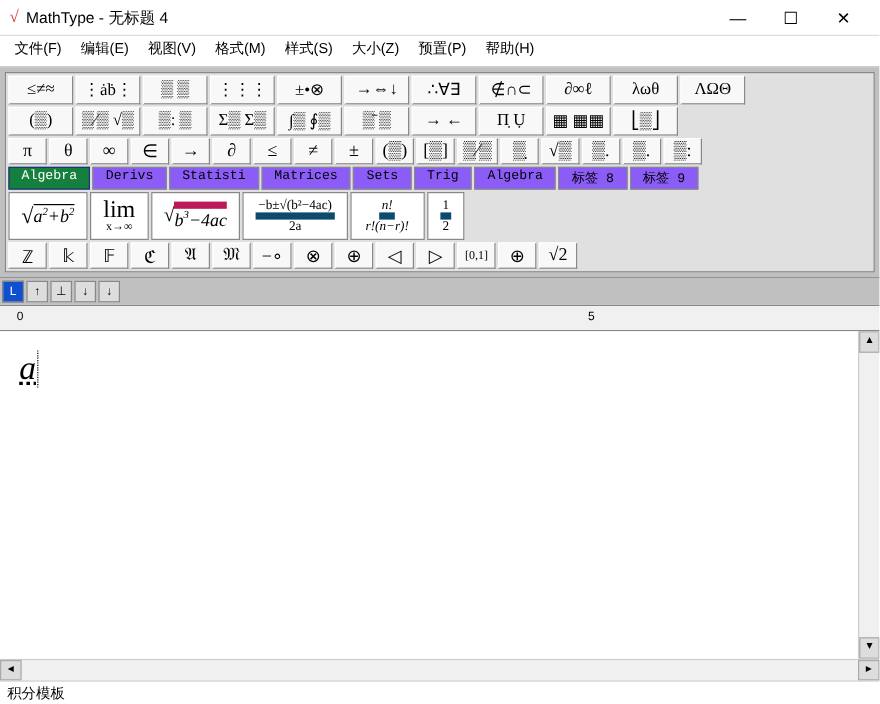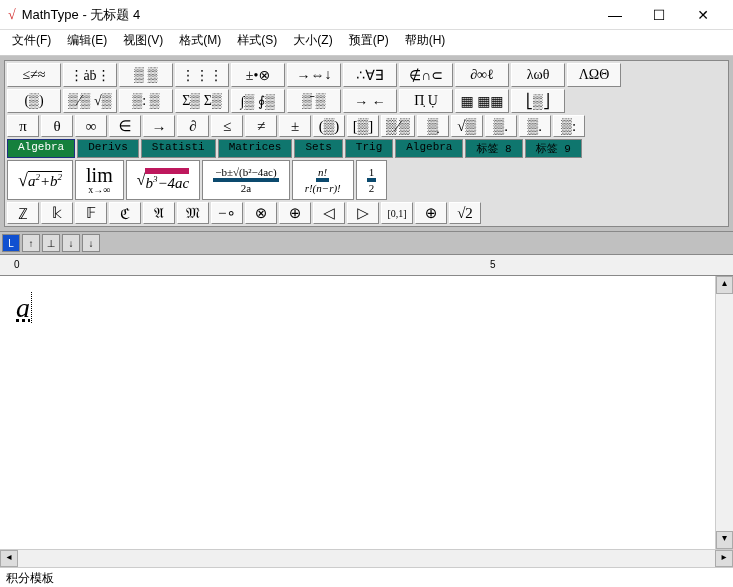--- a/index.html
+++ b/index.html
@@ -10,41 +10,41 @@
 .winbtn { width: 44px; height: 28px; display: flex; align-items: center; justify-content: center; font-size: 14px; cursor: pointer; }
 .menubar { height: 26px; display: flex; padding: 0 4px; border-bottom: 1px solid #ccc; }
 .menubar .menu { padding: 2px 8px; cursor: pointer; }
 .toolbox { background: #c0c0c0; padding: 4px; border-bottom: 1px solid #888; }
 .palette { background: #e0e0e0; border: 1px solid #888; padding: 2px; }
 .row { display: flex; gap: 2px; margin-bottom: 2px; }
 .row:last-child { margin-bottom: 0; }
 .btn { background: #f8f8f8; border: 1px solid #888; border-top-color: #fff; border-left-color: #fff; min-width: 54px; height: 24px; display: flex; align-items: center; justify-content: center; font-family: "Times New Roman", serif; font-size: 14px; cursor: pointer; padding: 0 4px; white-space: nowrap; }
 .btn.small { min-width: 32px; height: 22px; font-size: 15px; }
 .tabs { display: flex; gap: 2px; margin: 2px 0; }
-.tab { background: #0f766e; border: 1px solid #888; padding: 1px 10px; font-size: 11px; font-family: "Courier New", monospace; cursor: pointer; }
+.tab { background: #8b5cf6; border: 1px solid #888; padding: 1px 10px; font-size: 11px; font-family: "Courier New", monospace; cursor: pointer; }
 .tab.active { background: #15803d; color: #fff; border-color: #203080; }
 .bigrow { display: flex; gap: 2px; margin-bottom: 2px; }
 .bigbtn { background: #fff; border: 1px solid #888; height: 40px; display: flex; align-items: center; justify-content: center; font-family: "Times New Roman", serif; font-size: 15px; padding: 0 10px; cursor: pointer; white-space: nowrap; }
 .smalltabs { display: flex; gap: 2px; padding: 2px 2px; background: #c0c0c0; }
 .smalltab { width: 18px; height: 18px; background: #ddd; border: 1px solid #888; display: flex; align-items: center; justify-content: center; font-size: 10px; cursor: pointer; }
 .smalltab.active { background: #1050d0; color: #fff; }
 .ruler { height: 22px; background: #f0f0f0; border-top: 1px solid #888; border-bottom: 1px solid #888; position: relative; font-size: 10px; }
 .ruler .mark { position: absolute; top: 4px; }
 .editor-wrap { flex: 1; position: relative; overflow: hidden; display: flex; }
 .editor { flex: 1; background: #fff; padding: 16px; font-family: "Times New Roman", serif; font-size: 28px; font-style: italic; position: relative; }
 .editor .cursor { border-right: 1px dotted #000; padding-right: 1px; text-decoration: underline dotted; }
 .vscroll { width: 18px; background: #f0f0f0; border-left: 1px solid #ccc; display: flex; flex-direction: column; }
 .vscroll .arrow { height: 18px; background: #ddd; border: 1px solid #aaa; text-align: center; font-size: 10px; cursor: pointer; }
 .vscroll .track { flex: 1; }
 .hscroll { height: 18px; background: #f0f0f0; border-top: 1px solid #ccc; display: flex; }
 .hscroll .arrow { width: 18px; background: #ddd; border: 1px solid #aaa; text-align: center; font-size: 10px; cursor: pointer; }
 .hscroll .track { flex: 1; }
 .statusbar { height: 20px; border-top: 1px solid #ccc; padding: 2px 6px; font-size: 12px; }
 .frac { display: inline-flex; flex-direction: column; align-items: center; font-size: 11px; line-height: 1.1; }
-.frac .num { border-bottom: 4px solid #0c4a6e; padding: 0 2px; }
+.frac .num { border-bottom: 6px solid #0c4a6e; padding: 0 2px; }
 .frac .den { padding: 0 2px; }
 .limexp { display: inline-flex; flex-direction: column; align-items: center; line-height: 1; }
 .limexp .top { font-size: 20px; }
 .limexp .bot { font-size: 10px; }
 sup { font-size: 0.6em; }
 </style>
 </head>
 <body>
 
 <div class="titlebar">

